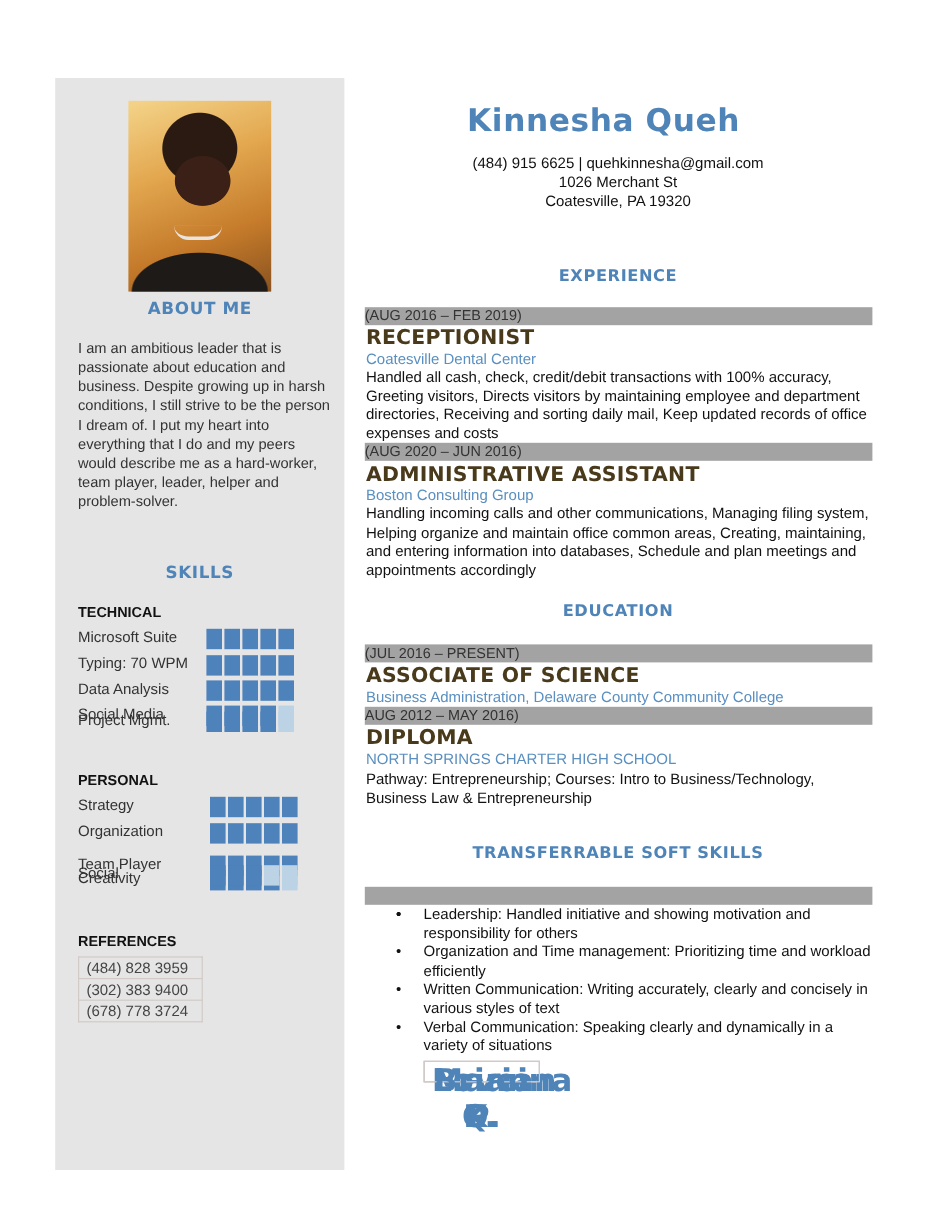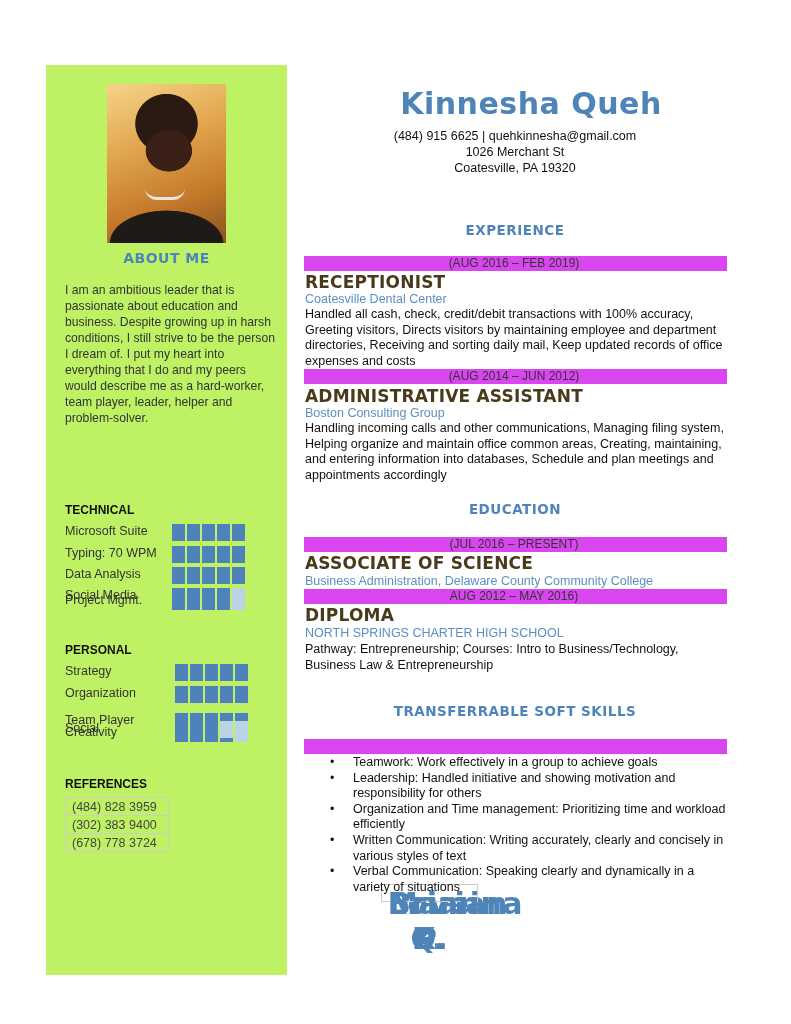--- a/index.html
+++ b/index.html
@@ -2,21 +2,21 @@
 <html><head>
 <meta charset="utf-8">
 <style>
   * { box-sizing: border-box; margin: 0; padding: 0; }
   html, body { width: 791px; height: 1024px; background: #ffffff; overflow: hidden; }
   body { position: relative; font-family: "DejaVu Sans", sans-serif; color: #1a1a1a; }
 
   
   .sidebar {
     position: absolute; left: 46px; top: 65px; width: 241px; height: 910px;
-    background: #bef264;
+    background: #e5e5e5;
   }
   .photo {
     position: absolute; left: 61px; top: 19px; width: 119px; height: 159px;
     background:
       radial-gradient(ellipse 38px 34px at 52% 42%, #3a2016 0%, #3a2016 60%, transparent 62%),
       radial-gradient(ellipse 44px 42px at 50% 25%, #2a1a12 0%, #2a1a12 70%, transparent 72%),
       radial-gradient(ellipse 70px 40px at 50% 100%, #1e1a18 0%, #1e1a18 80%, transparent 82%),
       linear-gradient(160deg, #f4d48a 0%, #e3a850 35%, #c47a2a 70%, #8a5320 100%);
   }
   .photo .necklace {
@@ -51,36 +51,36 @@
   .ref-table {
     position: absolute; left: 19px; top: 732px; border-collapse: collapse;
     font-family: "Liberation Sans", sans-serif; font-size: 12.5px; color: #444;
   }
   .ref-table td { border: 1px solid #d2cac7; padding: 1px 6px 1px 6px; height: 18px; }
   .ref-table td.name { width: 97px; }
   .ref-table td.phone { width: 103px; }
 
   
   .name {
-    position: absolute; left: 316px; top: 86px; width: 430px; text-align: center;
-    font-size: 30px; font-weight: bold; color: #4f84b8; letter-spacing: 0.5px;
+    position: absolute; left: 288px; top: 86px; width: 430px; text-align: center;
+    font-size: 26px; font-weight: bold; color: #4f84b8; letter-spacing: 0.5px;
     font-family: "DejaVu Sans", sans-serif;
   }
   .contact-line {
     position: absolute; left: 300px; width: 430px; text-align: center;
     font-size: 12.5px; color: #111; font-family: "Liberation Sans", sans-serif;
   }
   .section-title {
     position: absolute; left: 300px; width: 430px; text-align: center;
     font-size: 13.5px; font-weight: bold; color: #4f84b8; letter-spacing: 0.5px;
     font-family: "DejaVu Sans", sans-serif;
   }
   .date-bar {
     position: absolute; left: 304px; width: 423px; height: 15px;
-    background: #d946ef; text-align: center; padding-right: 3px;
+    background: #a3a3a3; text-align: left; padding-right: 3px;
     font-size: 12px; line-height: 15px; color: #333;
     font-family: "Liberation Sans", sans-serif;
   }
   .job-title {
     position: absolute; left: 305px; font-size: 17px; font-weight: bold; color: #4a3a1c;
     font-family: "DejaVu Sans", sans-serif; letter-spacing: 0.2px;
   }
   .org {
     position: absolute; left: 305px; font-size: 12.5px; color: #5a8fc0;
     font-family: "Liberation Sans", sans-serif; white-space: nowrap;
@@ -100,20 +100,21 @@
 <body>
 
 <div class="sidebar">
   <div class="photo">
     <div class="necklace"></div>
   </div>
 
   <div class="side-heading" style="top:185px;">ABOUT ME</div>
   <div class="about-text">I am an ambitious leader that is passionate about education and business. Despite growing up in harsh conditions, I still strive to be the person I dream of. I put my heart into everything that I do and my peers would describe me as a hard-worker, team player, leader, helper and problem-solver.</div>
 
+  <div class="side-heading" style="top:405px;">SKILLS</div>
 
   <div class="sub-heading" style="top:438px;">TECHNICAL</div>
   <div id="tech-skills">
       <div class="skill-row" style="top: 459px;">
         <span class="skill-label">Microsoft Suite</span>
         <div class="skill-bar" style="left: 107px;">
           <span class="cell"></span>
           <span class="cell"></span>
           <span class="cell"></span>
           <span class="cell"></span>
@@ -240,37 +241,37 @@
 <div class="contact-line" style="top:145px;">1026 Merchant St</div>
 <div class="contact-line" style="top:161px;">Coatesville, PA 19320</div>
 
 <div class="section-title" style="top:222px;">EXPERIENCE</div>
 
 <div class="date-bar" style="top:256px;">(AUG 2016 – FEB 2019)</div>
 <div class="job-title" style="top:272px;">RECEPTIONIST</div>
 <div class="org" style="top:292px;">Coatesville Dental Center</div>
 <div class="desc" style="top:307px;">Handled all cash, check, credit/debit transactions with 100% accuracy, Greeting visitors, Directs visitors by maintaining employee and department directories, Receiving and sorting daily mail, Keep updated records of office expenses and costs</div>
 
-<div class="date-bar" style="top:369px;">(AUG 2014 – JUN 2012)</div>
+<div class="date-bar" style="top:369px;">(AUG 2020 – JUN 2016)</div>
 <div class="job-title" style="top:386px;">ADMINISTRATIVE ASSISTANT</div>
 <div class="org" style="top:406px;">Boston Consulting Group</div>
 <div class="desc" style="top:421px;">Handling incoming calls and other communications, Managing filing system, Helping organize and maintain office common areas, Creating, maintaining, and entering information into databases, Schedule and plan meetings and appointments accordingly</div>
 
 <div class="section-title" style="top:501px;">EDUCATION</div>
 
 <div class="date-bar" style="top:537px;">(JUL 2016 – PRESENT)</div>
 <div class="job-title" style="top:553px;">ASSOCIATE OF SCIENCE</div>
 <div class="org" style="top:574px;">Business Administration, Delaware County Community College</div>
 <div class="date-bar" style="top:589px;">AUG 2012 – MAY 2016)</div>
 <div class="job-title" style="top:605px;">DIPLOMA</div>
 <div class="org" style="top:626px;text-align:center;">NORTH SPRINGS CHARTER HIGH SCHOOL</div>
 <div class="desc" style="top:642px;">Pathway: Entrepreneurship; Courses: Intro to Business/Technology, Business Law &amp; Entrepreneurship</div>
 
 <div class="section-title" style="top:703px;">TRANSFERRABLE SOFT SKILLS</div>
 <div class="date-bar" style="top:739px;"></div>
 
 <ul class="soft-list">
-  <li><span class="bullet">•</span><span>Teamwork: Work effectively in a group to achieve goals</span></li>
+  <li><span class="bullet">•</span></li>
   <li><span class="bullet">•</span><span>Leadership: Handled initiative and showing motivation and responsibility for others</span></li>
   <li><span class="bullet">•</span><span>Organization and Time management: Prioritizing time and workload efficiently</span></li>
   <li><span class="bullet">•</span><span>Written Communication: Writing accurately, clearly and concisely in various styles of text</span></li>
   <li><span class="bullet">•</span><span>Verbal Communication: Speaking clearly and dynamically in a variety of situations</span></li>
 </ul>
 
 </body></html>

